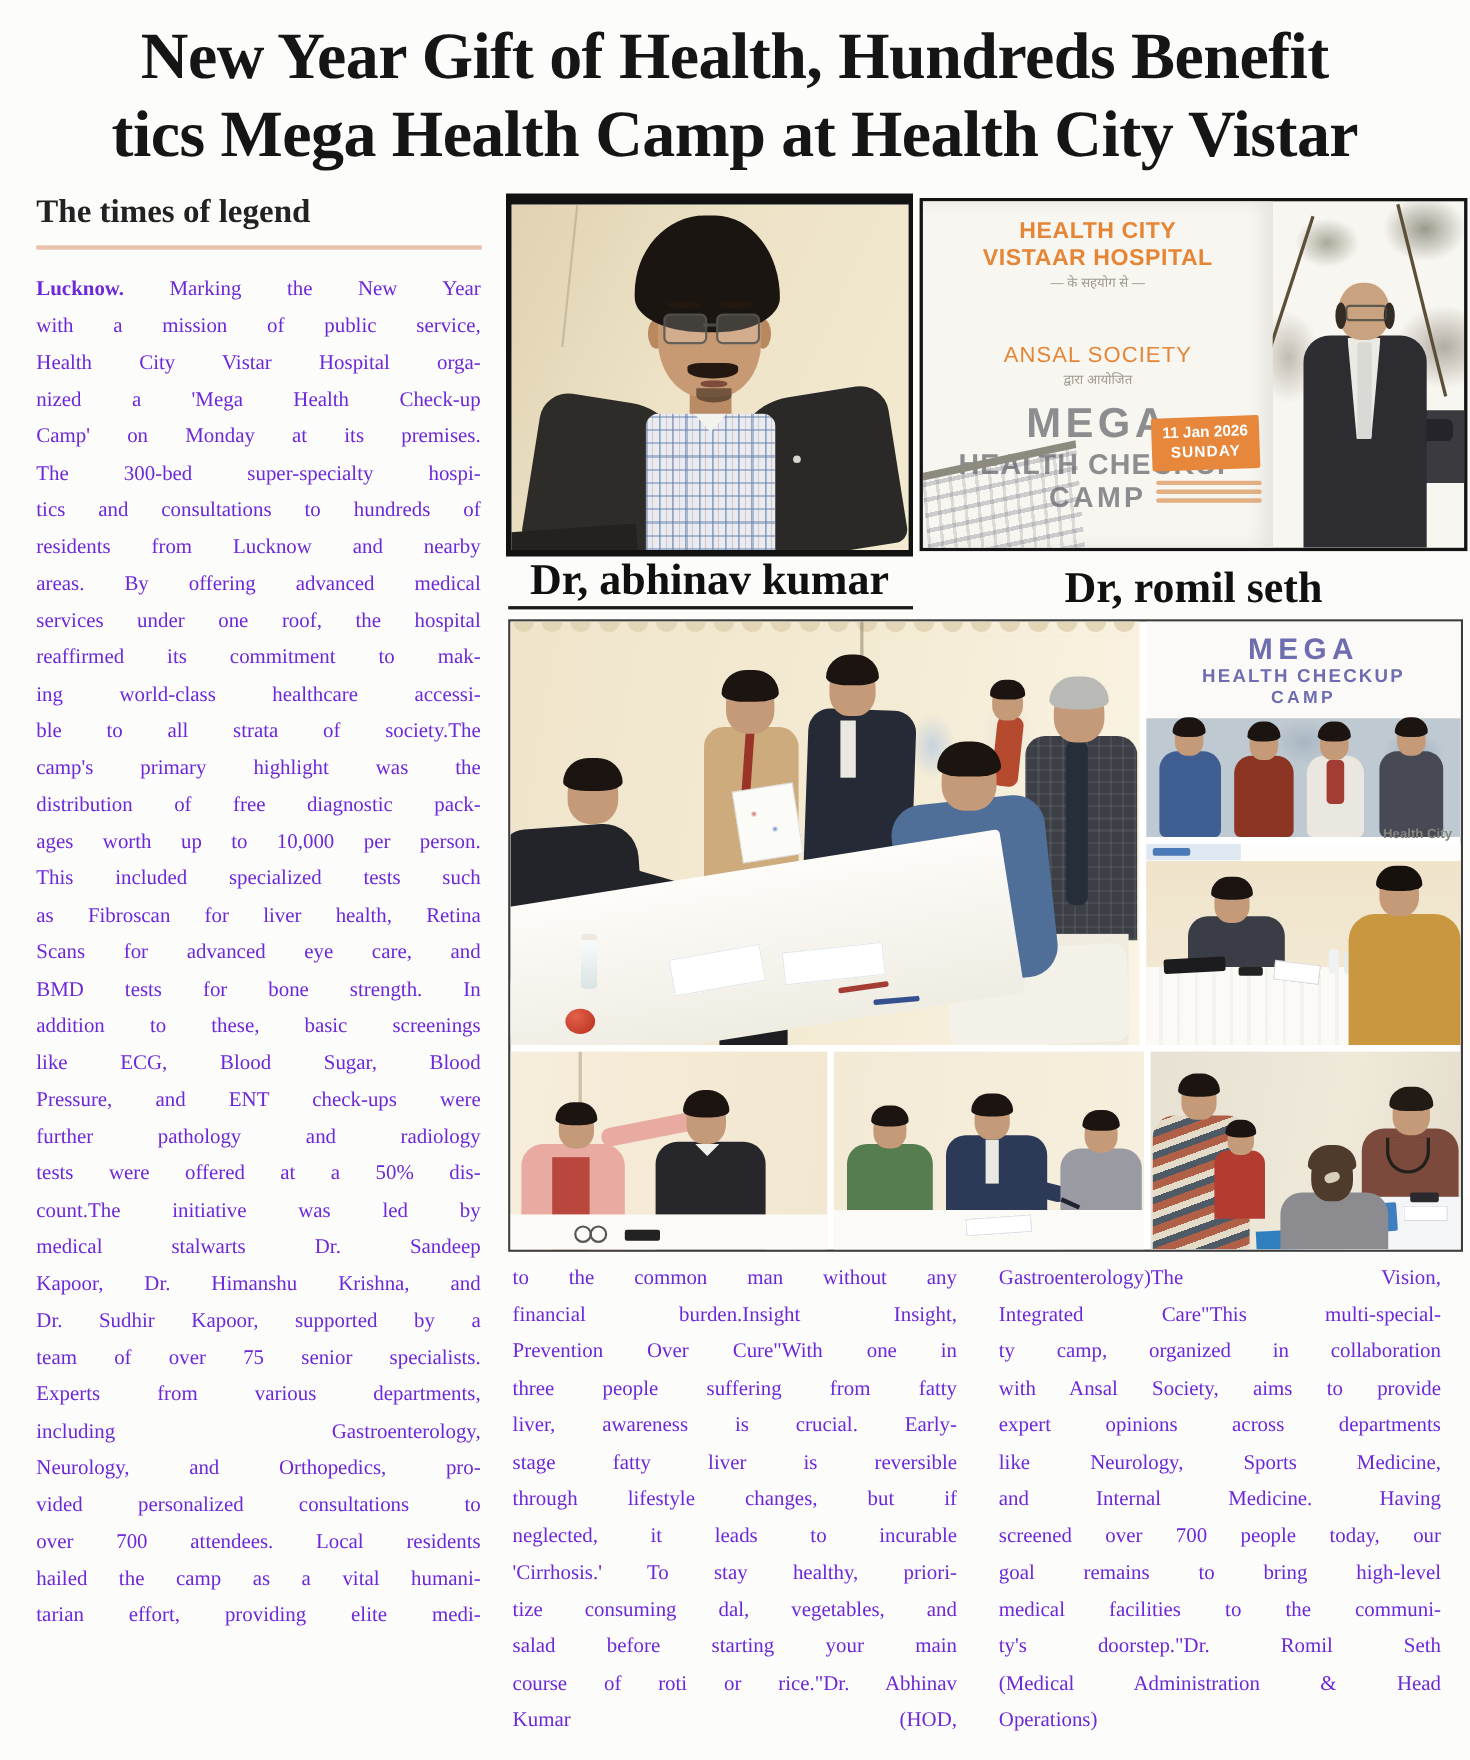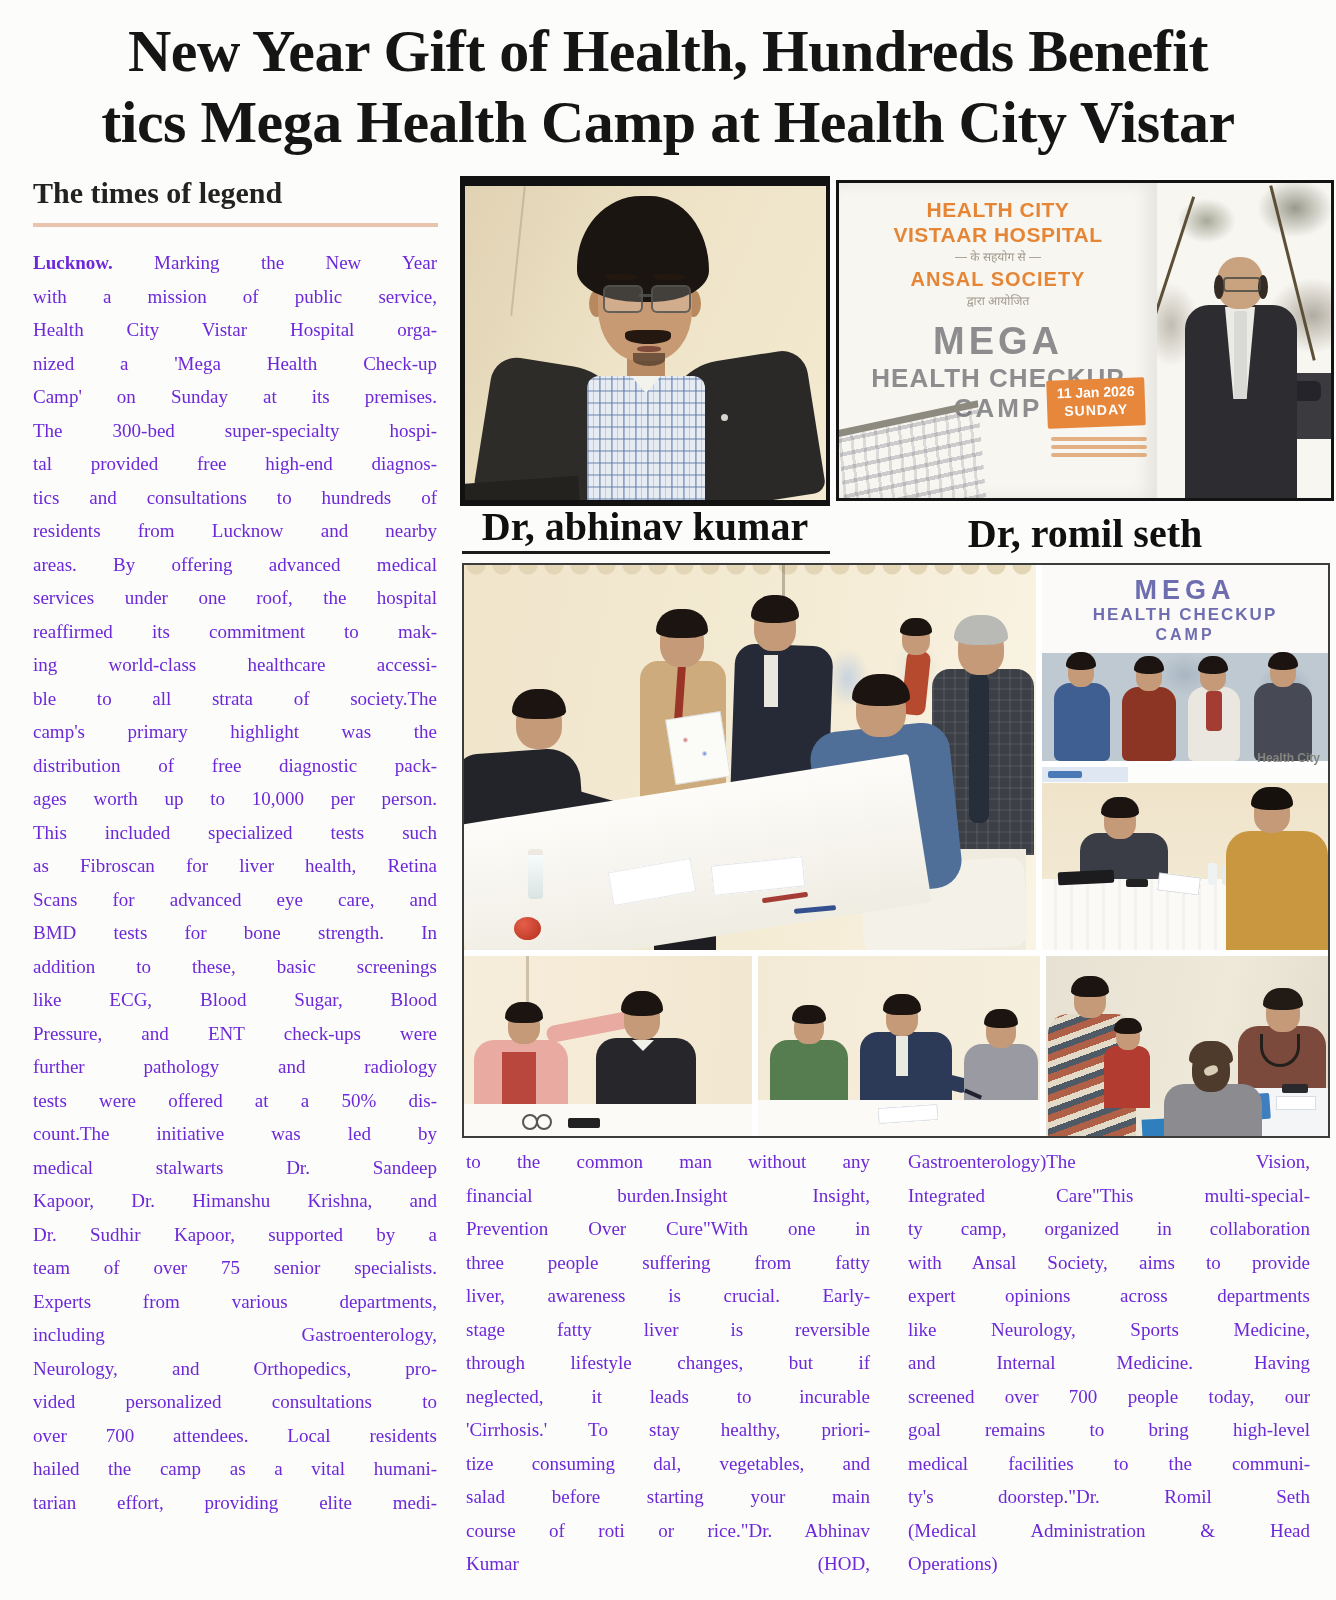--- a/index.html
+++ b/index.html
@@ -68,21 +68,21 @@
   .ab-desk{left:-6px;top:294px;width:120px;height:26px;background:#23221e;transform:rotate(-4deg);}
 
   
   .photo2{left:836px;top:180px;width:498px;height:321px;box-sizing:border-box;border:3px solid #141414;
           background:#f8f6f1;overflow:hidden;}
   .rs-banner{left:0;top:0;width:318px;height:315px;background:#f8f6f1;
              box-shadow:inset -10px 0 16px rgba(0,0,0,.07);text-align:center;
              font-family:"Liberation Sans",sans-serif;}
   .b-hosp{font-weight:bold;font-size:21px;line-height:25px;color:#e58637;letter-spacing:.5px;}
   .b-hindi{font-size:12px;line-height:20px;color:#a29b8f;}
-  .b-soc{font-weight:bold;font-size:20px;line-height:24px;color:#e58637;letter-spacing:1px;}
+  .b-soc{font-weight:normal;font-size:20px;line-height:24px;color:#e58637;letter-spacing:1px;margin-top:44px;}
   .b-mega{font-weight:800;font-size:38px;line-height:44px;color:#8d8d8f;letter-spacing:4px;margin-top:8px;}
   .b-chk{font-weight:800;font-size:26px;line-height:30px;color:#8d8d8f;letter-spacing:1px;}
   .b-camp{font-weight:800;font-size:26px;line-height:30px;color:#8d8d8f;letter-spacing:3px;}
   .rs-building{left:2px;top:232px;width:142px;height:90px;transform:rotate(-5deg) skewY(-7deg);
                background:linear-gradient(180deg,#d0ccc0,#bdb9ac);border-top:7px solid #8d8a80;
                background-image:repeating-linear-gradient(0deg,rgba(95,95,110,.28) 0 4px,transparent 4px 14px),
                                 repeating-linear-gradient(90deg,rgba(95,95,110,.18) 0 3px,transparent 3px 12px);}
   .rs-badge{left:208px;top:196px;width:98px;height:48px;background:#e6873b;color:#fff;
             font-family:"Liberation Sans",sans-serif;font-weight:bold;text-align:center;
             transform:rotate(-2deg);border-radius:2px;padding-top:4px;box-sizing:border-box;}
@@ -224,23 +224,22 @@
 </div>
 
 <div class="abs kicker">The times of legend</div>
 <div class="abs kicker-rule"></div>
 
 <div class="abs col col-left">
     <div class="jline"><b>Lucknow.</b> Marking the New Year</div>
     <div class="jline">with a mission of public service,</div>
     <div class="jline">Health City Vistar Hospital orga-</div>
     <div class="jline">nized a 'Mega Health Check-up</div>
-    <div class="jline">Camp' on Sunday at its premises.</div>
+    <div class="jline">Camp' on Monday at its premises.</div>
     <div class="jline">The 300-bed super-specialty hospi-</div>
-    <div class="jline">tal provided free high-end diagnos-</div>
     <div class="jline">tics and consultations to hundreds of</div>
     <div class="jline">residents from Lucknow and nearby</div>
     <div class="jline">areas. By offering advanced medical</div>
     <div class="jline">services under one roof, the hospital</div>
     <div class="jline">reaffirmed its commitment to mak-</div>
     <div class="jline">ing world-class healthcare accessi-</div>
     <div class="jline">ble to all strata of society.The</div>
     <div class="jline">camp's primary highlight was the</div>
     <div class="jline">distribution of free diagnostic pack-</div>
     <div class="jline">ages worth up to 10,000 per person.</div>

